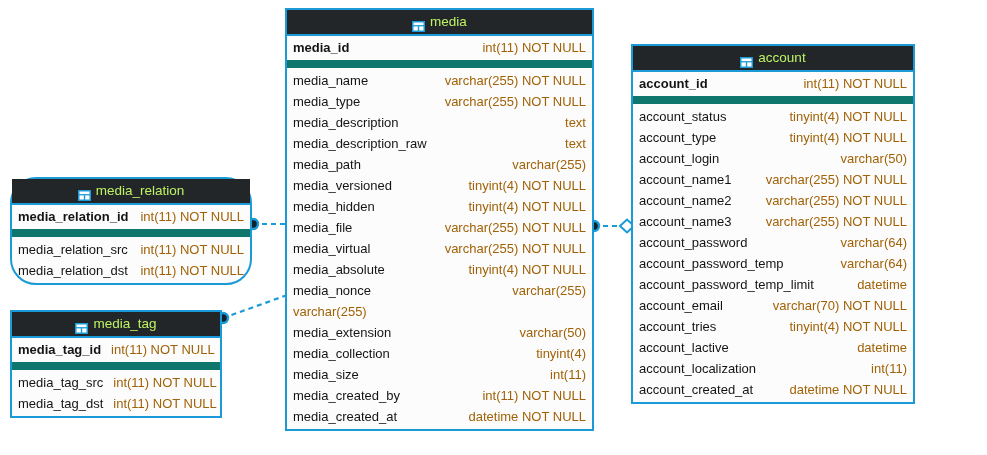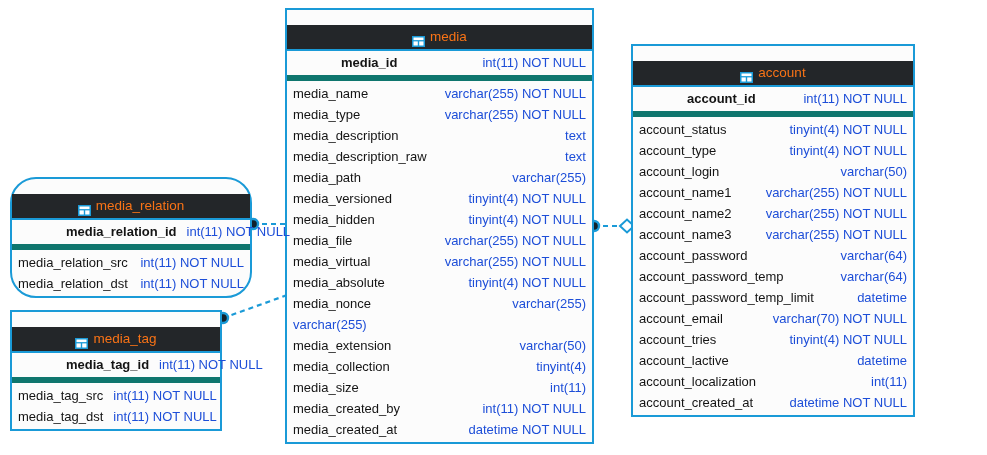--- a/index.html
+++ b/index.html
@@ -31,44 +31,42 @@
   }
   .entity {
     position: absolute;
     background: #fcfcfc;
     border: 2px solid #1a9ad7;
     box-sizing: border-box;
     z-index: 2;
   }
   .entity-header {
     background: #232629;
-    color: #f97316;
+    color: #bef264;
     font-size: 13.5px;
     line-height: 22px;
     height: 24px;
     text-align: center;
     white-space: nowrap;
     display: flex;
     align-items: center;
     justify-content: center;
     gap: 5px;
     border-bottom: 2px solid #1a9ad7;
-    margin-top: 15px;
   }
   .tbl-icon {
     display: inline-block;
     width: 13px;
     height: 11px;
     position: relative;
     top: 0px;
     flex: 0 0 auto;
   }
   .pk-row {
-    border-bottom: 6px solid #0f766e;
-    padding-left: 48px;
+    border-bottom: 8px solid #0f766e;
   }
   .row {
     display: flex;
     justify-content: space-between;
     align-items: baseline;
     font-size: 13px;
     line-height: 21px;
     height: 21px;
     padding: 0 6px;
     color: #141414;
@@ -82,21 +80,21 @@
   }
   .pk-row .row .col-type {
     font-weight: normal;
   }
   .col-name {
     text-align: left;
     padding-right: 10px;
   }
   .col-type {
     text-align: right;
-    color: #1d4ed8;
+    color: #a16207;
   }
   .rows-body {
     padding-top: 2px;
     padding-bottom: 2px;
   }
 
   
   #ent-media        { left: 285px; top: 8px;   width: 309px; }
   #ent-account      { left: 631px; top: 44px;  width: 284px; }
   #ent-media_relation { left: 10px;  top: 177px; width: 242px; border-radius: 26px; }

